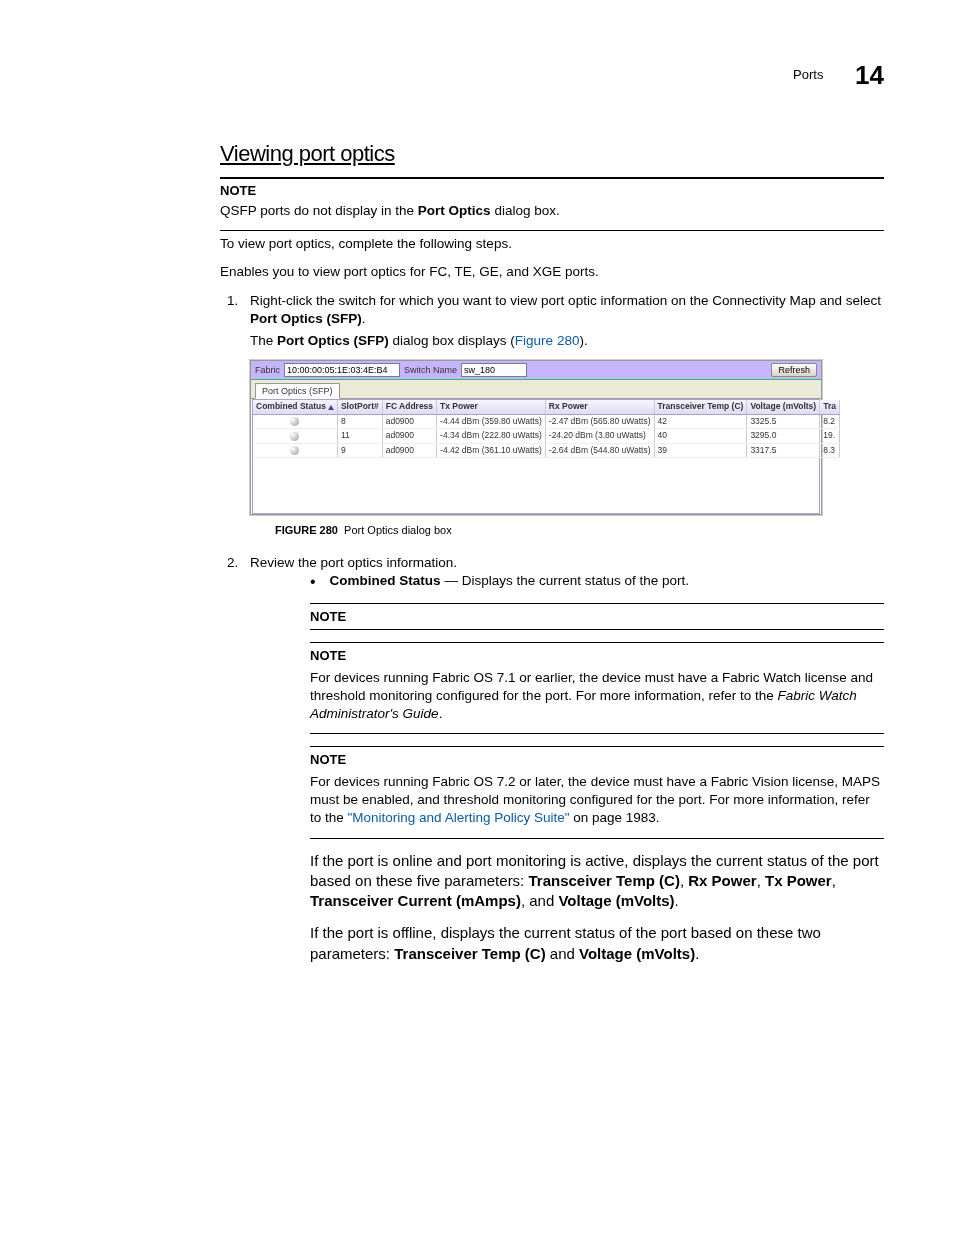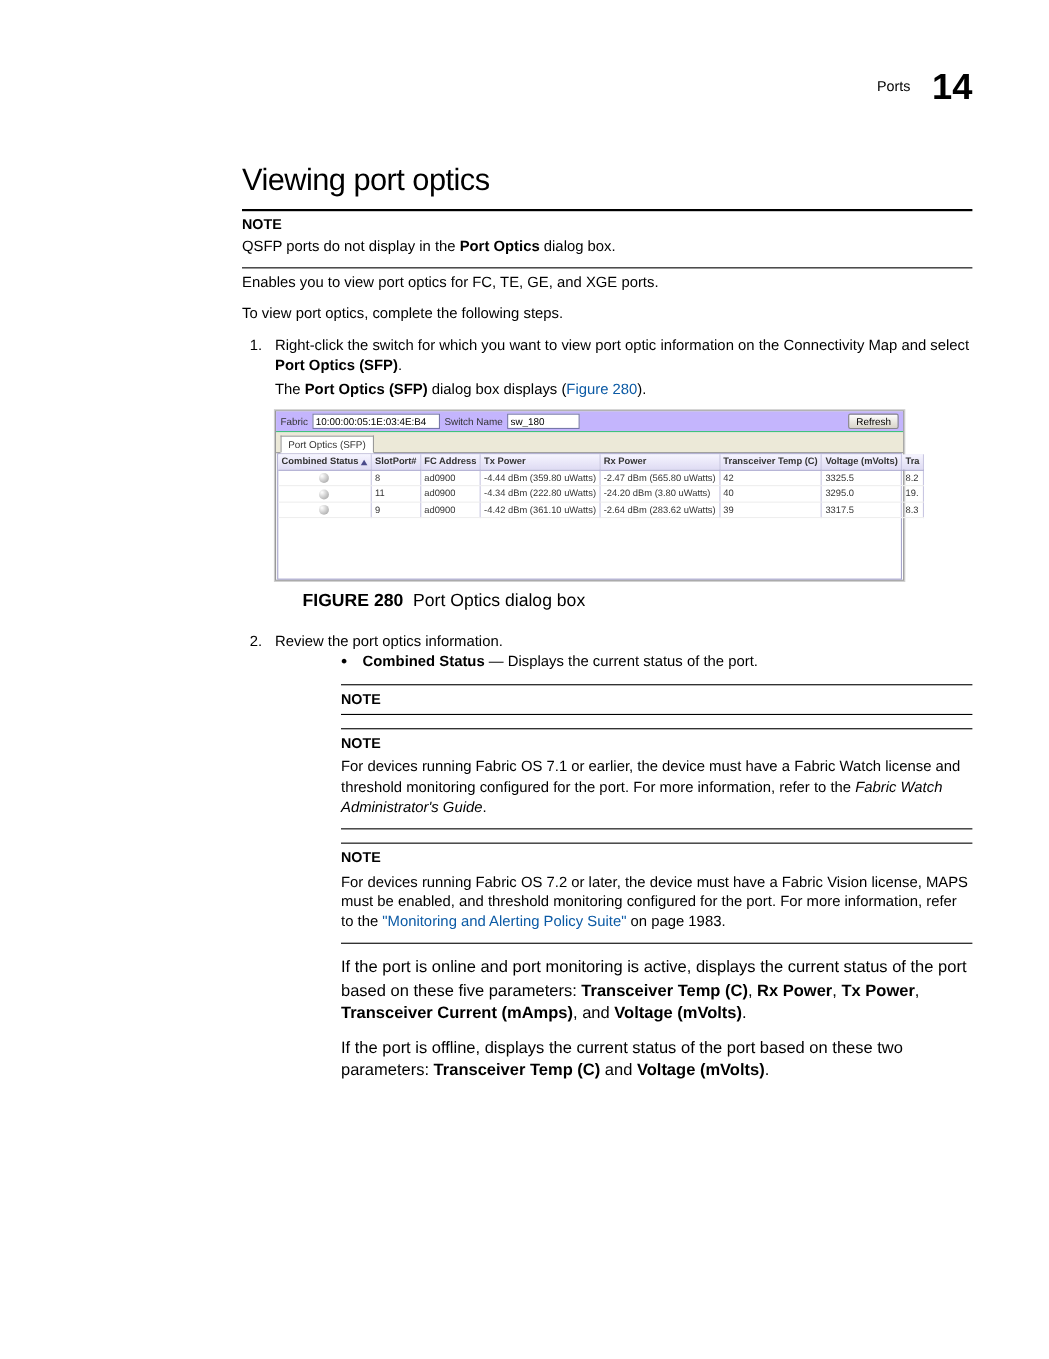--- a/index.html
+++ b/index.html
@@ -13,34 +13,35 @@
     padding: 60px 70px 60px 220px;
     box-sizing: border-box;
     width: 100%;
   }
   .top-right {
     text-align: right;
     margin-bottom: 50px;
     font-size: 13px;
   }
   .top-right .chnum {
-    font-size: 33px;
+    font-size: 26px;
     font-weight: bold;
-    margin-left: 16px;
+    margin-left: 28px;
     vertical-align: middle;
     font-family: Arial, Helvetica, sans-serif;
     text-align: right;
   }
   h1 {
     font-family: "Helvetica Neue", Arial, sans-serif;
     font-weight: 400;
-    font-size: 28px;
+    font-size: 22px;
     margin: 0 0 10px 0;
     letter-spacing: -0.5px;
     font-stretch: condensed;
+    text-decoration: underline;
   }
   hr.thick {
     border: none;
     border-top: 2px solid #000;
     margin: 2px 0 3px 0;
   }
   hr.thin {
     border: none;
     border-top: 1px solid #000;
     margin: 4px 0;
@@ -81,21 +82,21 @@
     margin-top: 12px;
     margin-bottom: 4px;
   }
   .sub-p {
     margin-left: 60px;
     font-size: 15px;
     line-height: 1.35;
     margin-top: 12px;
   }
   .fig-caption {
-    font-size: 16px;
+    font-size: 11px;
     margin: 8px 0 16px 0;
     padding-left: 25px;
   }
   .fig-caption .fb { font-weight: bold; }
   
   .dialog {
     width: 570px;
     border: 1px solid #999;
     font-family: Tahoma, Arial, sans-serif;
     font-size: 9px;
@@ -195,22 +196,22 @@
 
   <h1>Viewing port optics</h1>
   <hr class="thick">
 
   <div class="note-label">NOTE</div>
   <p>
     <span>QSFP ports do not display in the </span><span class="bold">Port Optics</span><span> dialog box.</span>
   </p>
   <hr class="thin">
 
+  <p>To view port optics, complete the following steps.</p>
   <p>Enables you to view port optics for FC, TE, GE, and XGE ports.</p>
-  <p>To view port optics, complete the following steps.</p>
 
   <ol>
     <li>
       <span>Right-click the switch for which you want to view port optic information on the Connectivity Map and select </span><span class="bold">Port Optics (SFP)</span><span>.</span>
       <p>
         <span>The </span><span class="bold">Port Optics (SFP)</span><span> dialog box displays (</span><span class="link">Figure 280</span><span>).</span>
       </p>
 
       
       <div class="dialog">
@@ -258,21 +259,21 @@
                 <td>-24.20 dBm (3.80 uWatts)</td>
                 <td>40</td>
                 <td>3295.0</td>
                 <td>19.</td>
               </tr>
               <tr>
                 <td style="text-align:center"><span class="status-dot"></span></td>
                 <td>9</td>
                 <td>ad0900</td>
                 <td>-4.42 dBm (361.10 uWatts)</td>
-                <td>-2.64 dBm (283.62 uWatts)</td>
+                <td>-2.64 dBm (544.80 uWatts)</td>
                 <td>39</td>
                 <td>3317.5</td>
                 <td>8.3</td>
               </tr>
             </tbody>
           </table>
           <div class="dlg-pad"></div>
         </div>
       </div>
 

